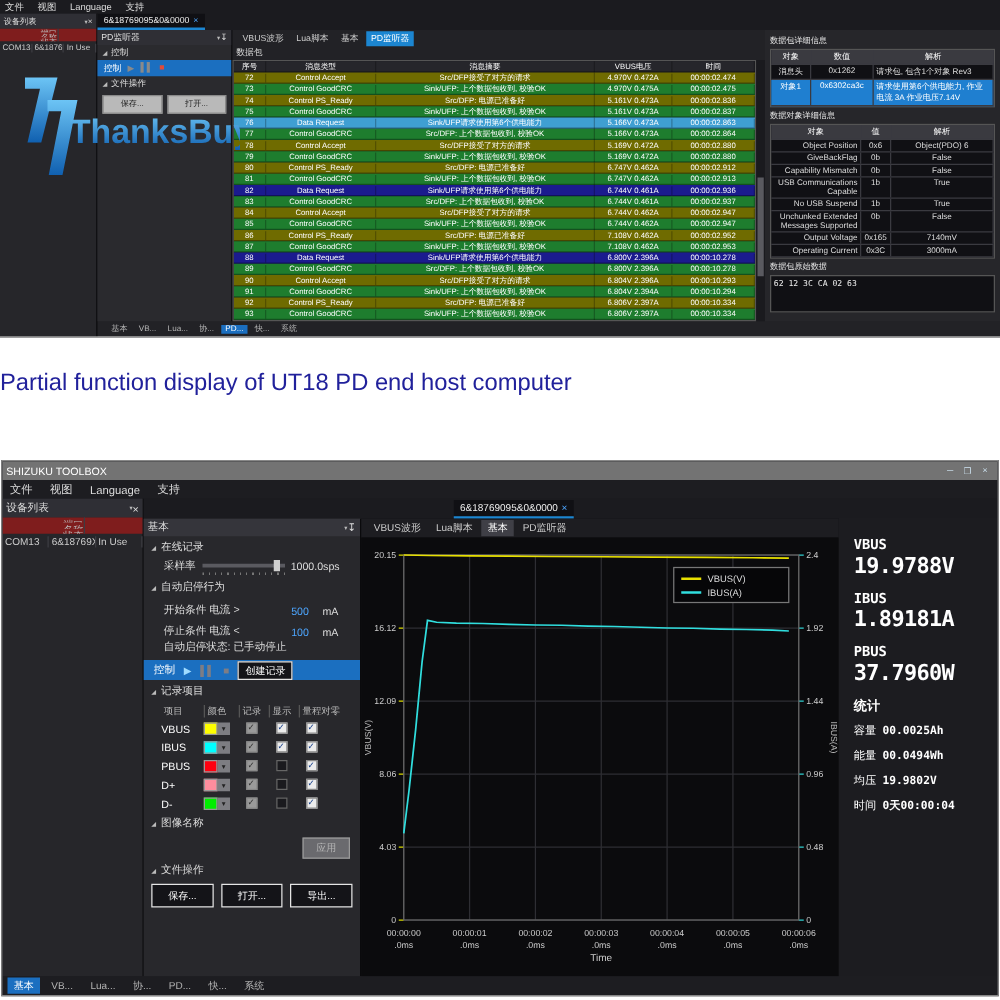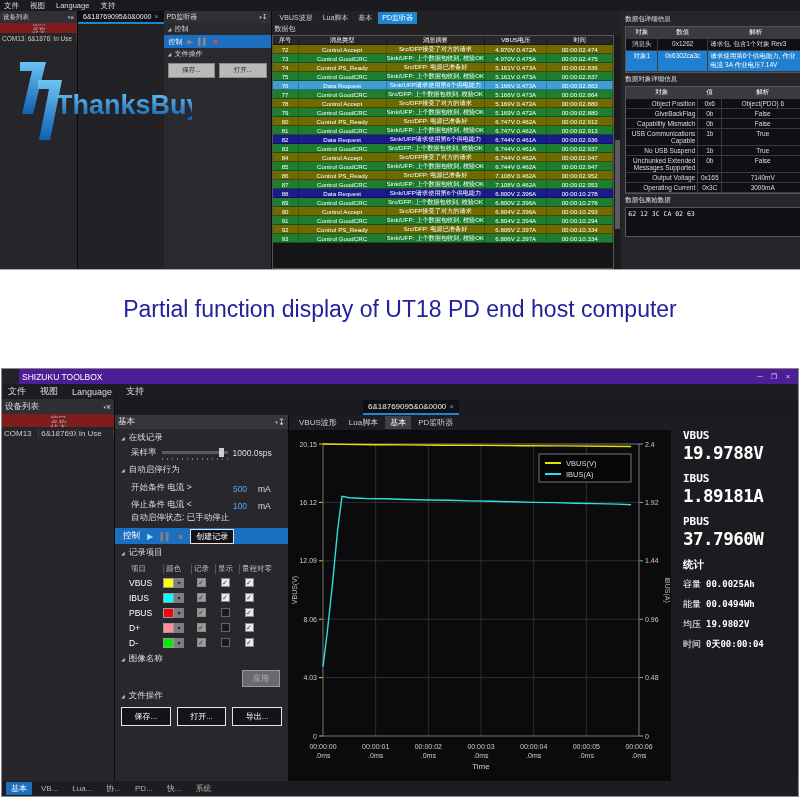--- a/index.html
+++ b/index.html
@@ -8,21 +8,21 @@
 
 .top-window { position:absolute; left:0; top:0; width:800px; height:270px; background:#222226; overflow:hidden; border-bottom:1px solid #aaa; }
 .tw-menu { height:11px; background:#1b1b1f; display:flex; gap:11px; align-items:center; padding-left:4px; font-size:7.5px; color:#ddd; }
 .tw-body { position:absolute; top:11px; left:0; right:0; bottom:0; display:flex; }
 .tw-devices { width:78px; background:#26262a; border-right:1px solid #0a0a0c; font-size:6.5px; color:#ccc; }
 .pnl-head { display:flex; align-items:center; height:12px; padding:0 3px; background:#2f2f35; color:#ddd; }
 .pnl-head .sp { flex:1; }
 .dev-cols, .dev-row { display:flex; height:10px; align-items:center; }
 .dev-cols span, .dev-row span { flex:1; border-right:1px solid #3c3c42; padding-left:2px; white-space:nowrap; overflow:hidden; }
 .dev-cols { background:#7f1d1d; color:#bbb;flex-direction:column; }
-.tw-main { flex:1; display:flex; flex-direction:row; min-width:0; }
+.tw-main { flex:1; display:flex; flex-direction:column; min-width:0; }
 .tw-tabrow { height:13px; background:#1b1b1f; display:flex; align-items:flex-end; }
 .doc-tab { background:#101014; border-bottom:2px solid #1c86d1; color:#eee; font-size:7px; height:13px; display:flex; align-items:center; gap:3px; padding:0 5px; }
 .doc-tab .x { color:#4da6ff; }
 .tw-mid { flex:1; display:flex; min-height:0; }
 .tw-pd { width:108px; background:#2a2a2e; border-right:1px solid #0a0a0c; font-size:7px; color:#ddd; }
 .sec-label { display:flex; align-items:center; gap:3px; height:12px; padding-left:4px; color:#ddd; }
 .tri { font-size:5px; color:#bbb; }
 .ctl-bar { height:13px; background:#1b6fc0; display:flex; align-items:center; gap:5px; padding:0 5px; color:#fff; }
 .ctl-bar .ic { font-size:7px; color:#8a8a8a; }
 .ctl-bar .ic.red { color:#e04b3a; }
@@ -60,25 +60,25 @@
 .t2 .a{width:72px; text-align:right;} .t2 .b{width:24px; text-align:center;} .t2 .c{flex:1; text-align:center;}
 .raw-box { border:1px solid #555; background:#101014; height:30px; font-family:"DejaVu Sans Mono",monospace; font-size:6.5px; color:#eee; padding:2px; }
 .tw-bottomtabs { height:12px; display:flex; align-items:center; gap:3px; padding-left:8px; font-size:6.5px; color:#b5b5b5; }
 .minitab { padding:0 3px; }
 .minitab.active-blue { background:#1b6fc0; color:#fff; }
 
 
 .logo { position:absolute; left:12px; top:52px; width:180px; height:95px; pointer-events:none; }
 
 
-.caption { position:absolute; left:0; top:296px; width:800px; text-align:center; font-size:23px; color:#21219b; }
+.caption { position:absolute; left:0; top:296px; width:800px; font-size:19px; color:#21219b; }
 
 
 .bot-window { position:absolute; left:1px; top:368px; width:798px; height:429px; background:#232327; border:1px solid #888; overflow:hidden; }
-.bw-title { height:15px; background:#4c1d95; color:#fff; font-size:8.5px; display:flex; align-items:center; padding:0 3px;margin-left:17px; }
+.bw-title { height:15px; background:#737373; color:#fff; font-size:8.5px; display:flex; align-items:center; padding:0 3px; }
 .bw-title .sp { flex:1; }
 .win-ctl { width:14px; text-align:center; color:#cfe4f2; font-size:7px; }
 .bw-menu { height:15px; background:#1d1d21; display:flex; gap:14px; align-items:center; padding-left:6px; font-size:9px; color:#ddd; }
 .bw-body { position:absolute; top:30px; left:0; right:0; bottom:15px; display:flex; }
 .bw-devices { width:113px; background:#26262a; border-right:1px solid #0a0a0c; font-size:8.5px; color:#ccc; }
 .bw-devices .pnl-head { height:15px; font-size:8.5px; }
 .bw-devices .dev-cols, .bw-devices .dev-row { height:13px; font-size:8px; }
 .bw-main { flex:1; display:flex; flex-direction:column; min-width:0; }
 .bw-doctabs { height:16px; background:#1b1b1f; display:flex; align-items:flex-end; padding-left:248px; }
 .bw-doctabs .doc-tab { font-size:8px; height:15px; }

